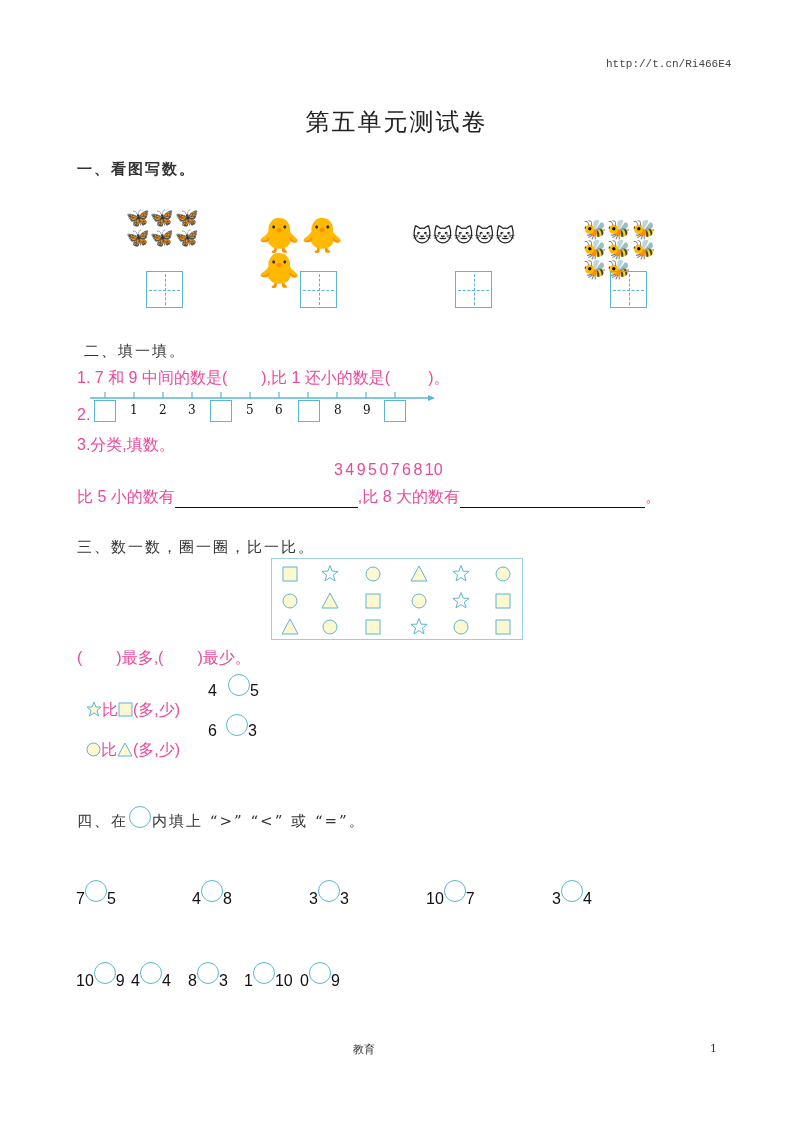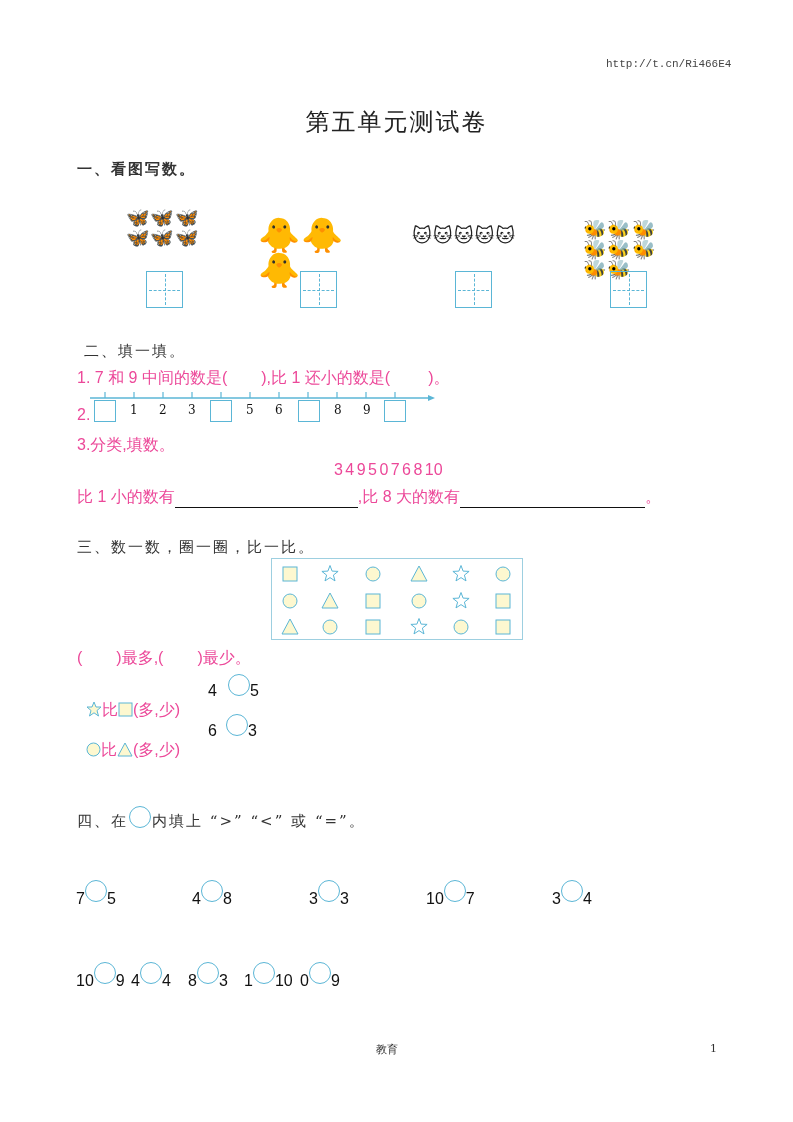--- a/index.html
+++ b/index.html
@@ -106,21 +106,21 @@
 <div class="abs nl-box" style="left:210px; top:400px;"></div>
 <div class="abs nl-num" style="left:246px; top:403px;">5</div>
 <div class="abs nl-num" style="left:275px; top:403px;">6</div>
 <div class="abs nl-box" style="left:298px; top:400px;"></div>
 <div class="abs nl-num" style="left:334px; top:403px;">8</div>
 <div class="abs nl-num" style="left:363px; top:403px;">9</div>
 <div class="abs nl-box" style="left:384px; top:400px;"></div>
 
 <div class="abs txt" style="left:77px; top:435px;">3.分类,填数。</div>
 <div class="abs txt" style="left:334px; top:461px; word-spacing:-2px;">3 4 9 5 0 7 6 8 10</div>
-<div class="abs txt" style="left:77px; top:487px;"><span>比 1 小的数有</span><span class="uline" style="width:183px"></span><span>,比 8 大的数有</span><span class="uline" style="width:185px"></span><span>。</span></div>
+<div class="abs txt" style="left:77px; top:487px;"><span>比 5 小的数有</span><span class="uline" style="width:183px"></span><span>,比 8 大的数有</span><span class="uline" style="width:185px"></span><span>。</span></div>
 
 <div class="abs sec" style="left:77px; top:538px;">三、数一数，圈一圈，比一比。</div>
 <div class="abs shapes-frame">
   <svg width="250" height="80" id="shape-grid">
       <rect x="11" y="8" width="14" height="14" fill="#fdf8d0" stroke="#5bb6d6" stroke-width="1"></rect>
       <polygon points="58.0,6.5 60.1,12.1 66.1,12.4 61.4,16.1 63.0,21.9 58.0,18.6 53.0,21.9 54.6,16.1 49.9,12.4 55.9,12.1" fill="#fff" stroke="#5bb6d6" stroke-width="1"></polygon>
       <circle cx="101" cy="15" r="7" fill="#fdf8d0" stroke="#5bb6d6" stroke-width="1"></circle>
       <polygon points="147,7 155,22 139,22" fill="#fdf8d0" stroke="#5bb6d6" stroke-width="1"></polygon>
       <polygon points="189.0,6.5 191.1,12.1 197.1,12.4 192.4,16.1 194.0,21.9 189.0,18.6 184.0,21.9 185.6,16.1 180.9,12.4 186.9,12.1" fill="#fff" stroke="#5bb6d6" stroke-width="1"></polygon>
       <circle cx="231" cy="15" r="7" fill="#fdf8d0" stroke="#5bb6d6" stroke-width="1"></circle>
@@ -213,14 +213,14 @@
       <span class="circ" style="width: 22px; height: 22px; display: inline-block; margin-bottom: 6px;"></span>
       <span class="cnt">10</span>
     </div>
     <div class="abs" style="left: 300px; top: 962px; display: flex; align-items: flex-end;">
       <span class="cnt">0</span>
       <span class="circ" style="width: 22px; height: 22px; display: inline-block; margin-bottom: 6px;"></span>
       <span class="cnt">9</span>
     </div>
   </div>
 
-<div class="abs footer" style="left:376px; top:1042px;">教育</div>
+<div class="abs footer" style="left:353px; top:1042px;">教育</div>
 <div class="abs footer" style="left:710px; top:1042px;">1</div>
 
 </body></html>

